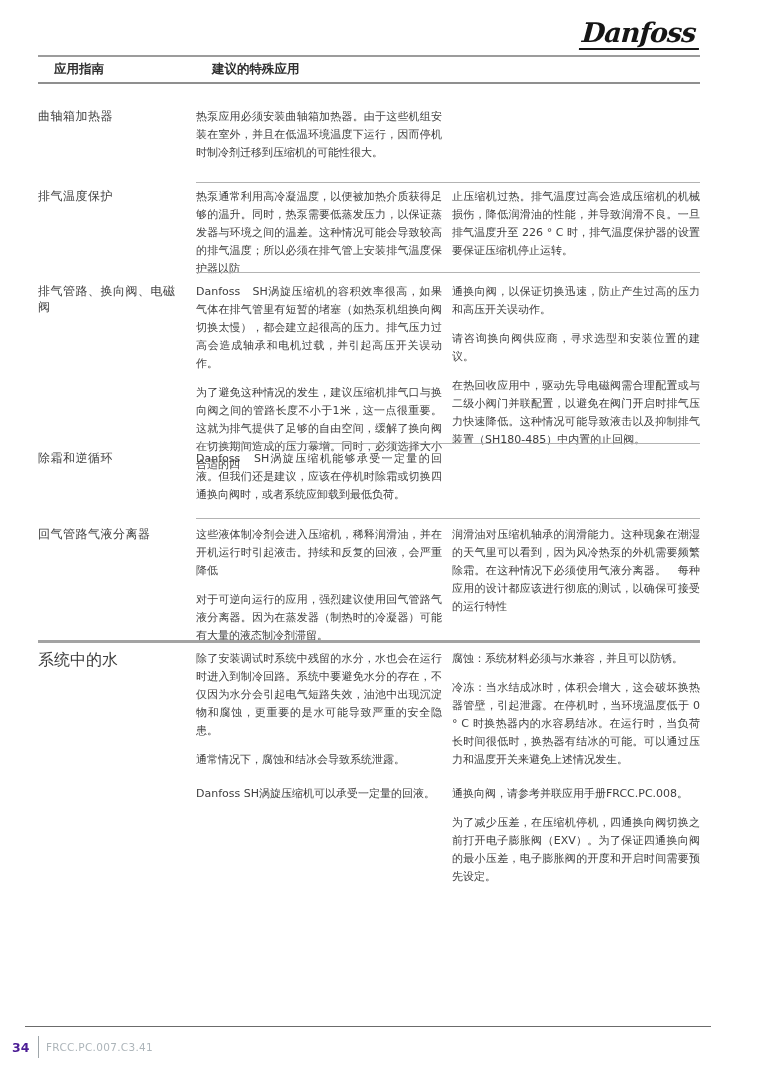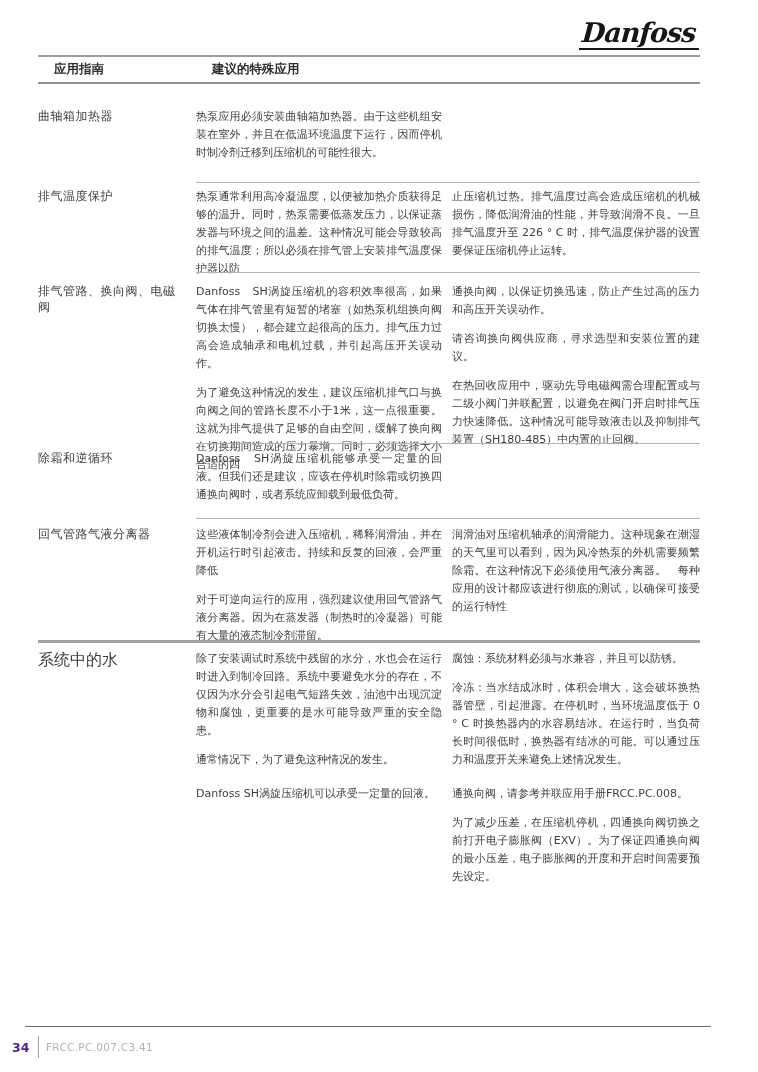--- a/index.html
+++ b/index.html
@@ -134,21 +134,21 @@
     </div>
   </div>
 
   <div class="divider-thick" style="top:640px"></div>
 
   <div class="rows" style="top:650px">
     <div class="row">
       <div class="lbl">系统中的水</div>
       <div class="cell c1">
         <p>除了安装调试时系统中残留的水分，水也会在运行时进入到制冷回路。系统中要避免水分的存在，不仅因为水分会引起电气短路失效，油池中出现沉淀物和腐蚀，更重要的是水可能导致严重的安全隐患。</p>
-        <p>通常情况下，为了避免这种情况的发生。</p>
+        <p>通常情况下，腐蚀和结冰会导致系统泄露。</p>
       </div>
       <div class="cell c2">
         <p>腐蚀：系统材料必须与水兼容，并且可以防锈。</p>
         <p>冷冻：当水结成冰时，体积会增大，这会破坏换热器管壁，引起泄露。在停机时，当环境温度低于 0 ° C 时换热器内的水容易结冰。在运行时，当负荷长时间很低时，换热器有结冰的可能。可以通过压力和温度开关来避免上述情况发生。</p>
       </div>
     </div>
     <div class="row second">
       <div class="lbl"></div>
       <div class="cell c1">
         <p>Danfoss SH涡旋压缩机可以承受一定量的回液。</p>

